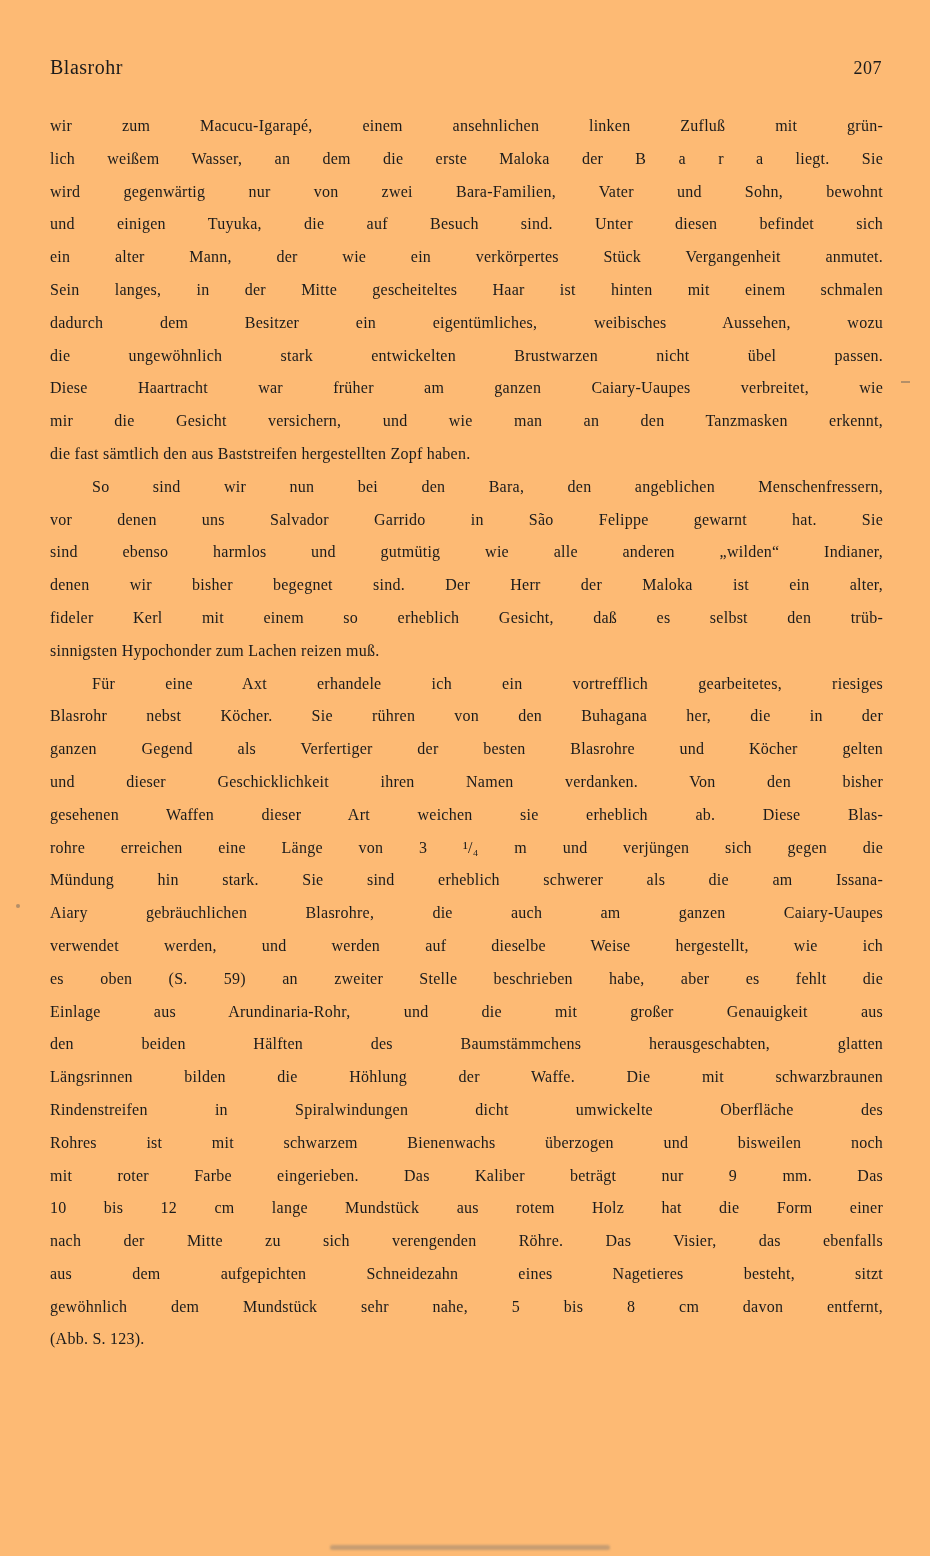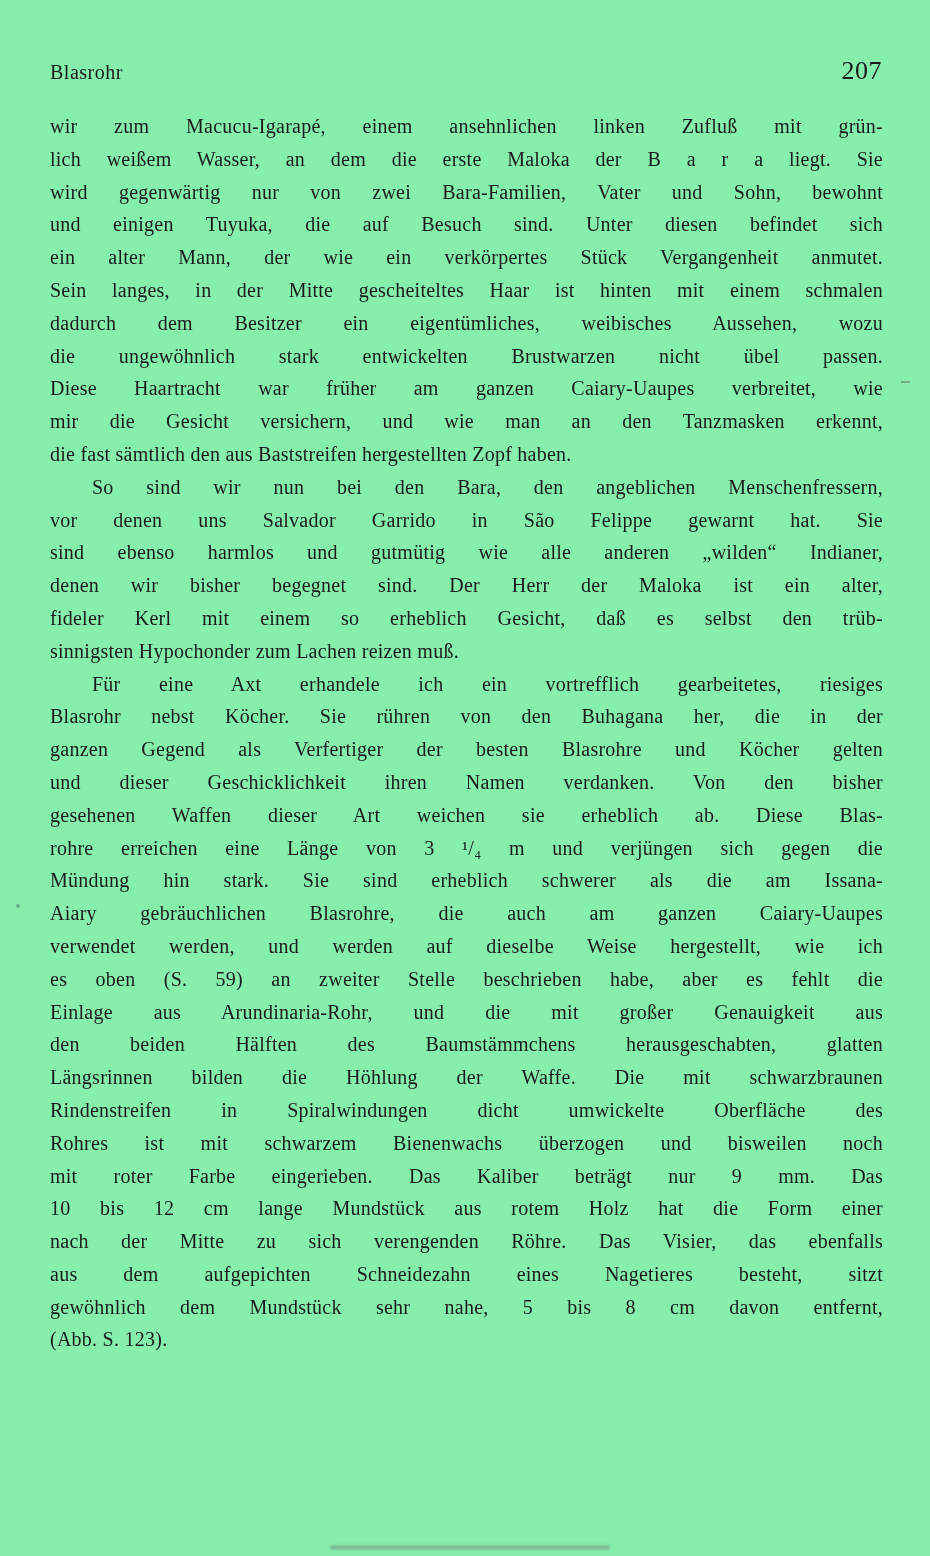--- a/index.html
+++ b/index.html
@@ -4,45 +4,45 @@
 <style>
   html, body {
     margin: 0;
     padding: 0;
     background: #ffffff;
   }
   .page {
     position: relative;
     width: 930px;
     height: 1556px;
-    background: #86efac;
+    background: #fdba74;
     overflow: hidden;
     font-family: "Liberation Serif", "DejaVu Serif", serif;
     color: #1b1b1b;
   }
   .running-header {
     position: absolute;
     top: 56px;
     left: 50px;
     width: 832px;
     display: flex;
     justify-content: space-between;
     align-items: baseline;
     font-size: 20px;
     letter-spacing: 0.5px;
   }
   .running-header .pn {
-    font-size: 26px;
+    font-size: 18px;
   }
   .text-block {
     position: absolute;
     top: 110px;
     left: 50px;
     width: 833px;
-    font-size: 20px;
+    font-size: 16px;
     line-height: 32.8px;
     letter-spacing: 0.25px;
   }
   .line {
     height: 32.8px;
     text-align: justify;
     text-align-last: justify;
     overflow: hidden;
   }
   .line.last {

